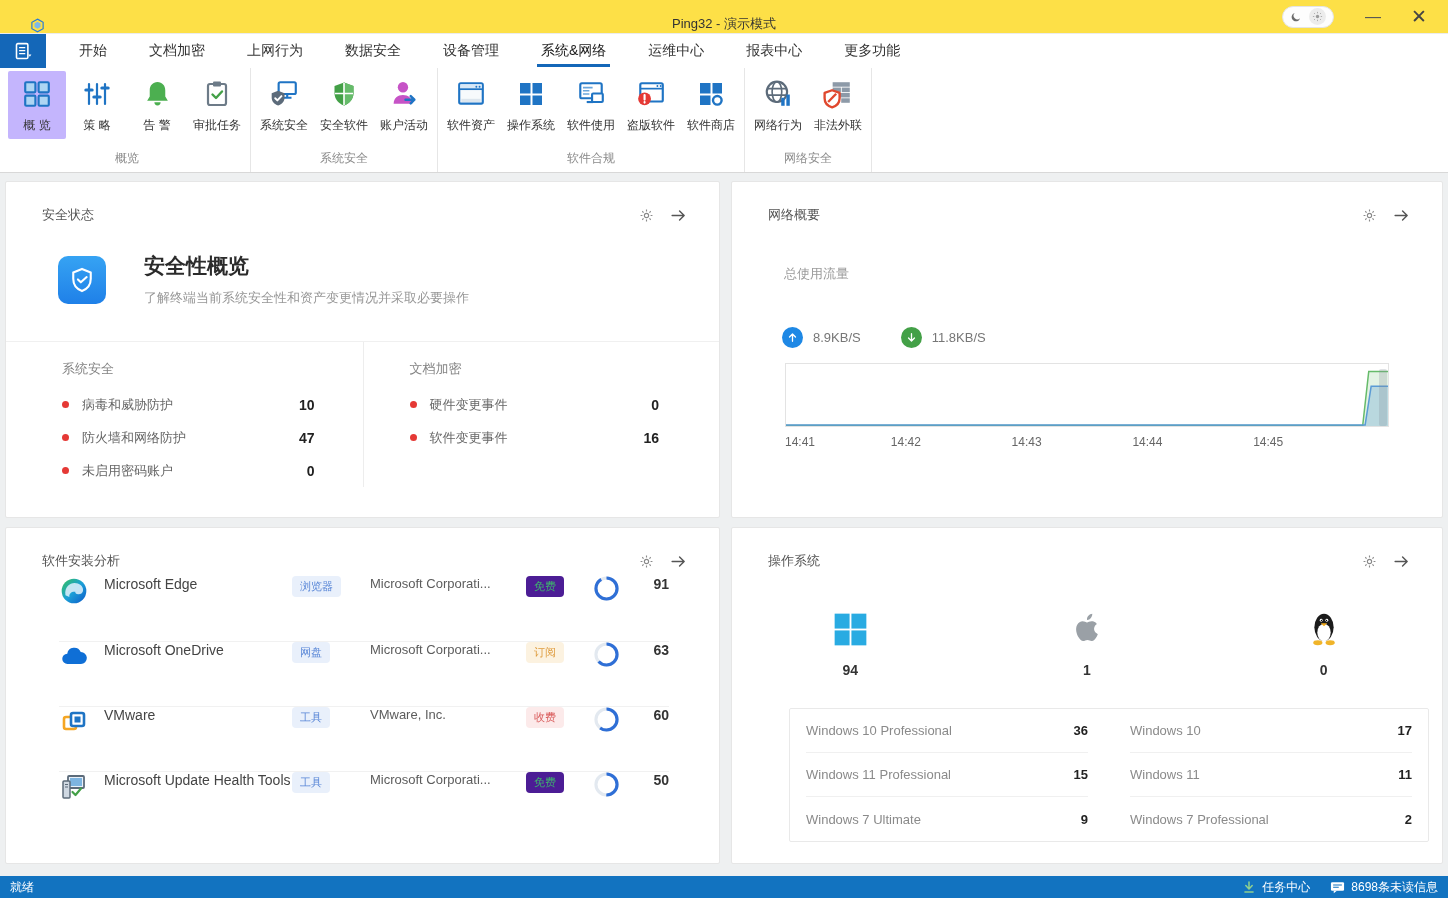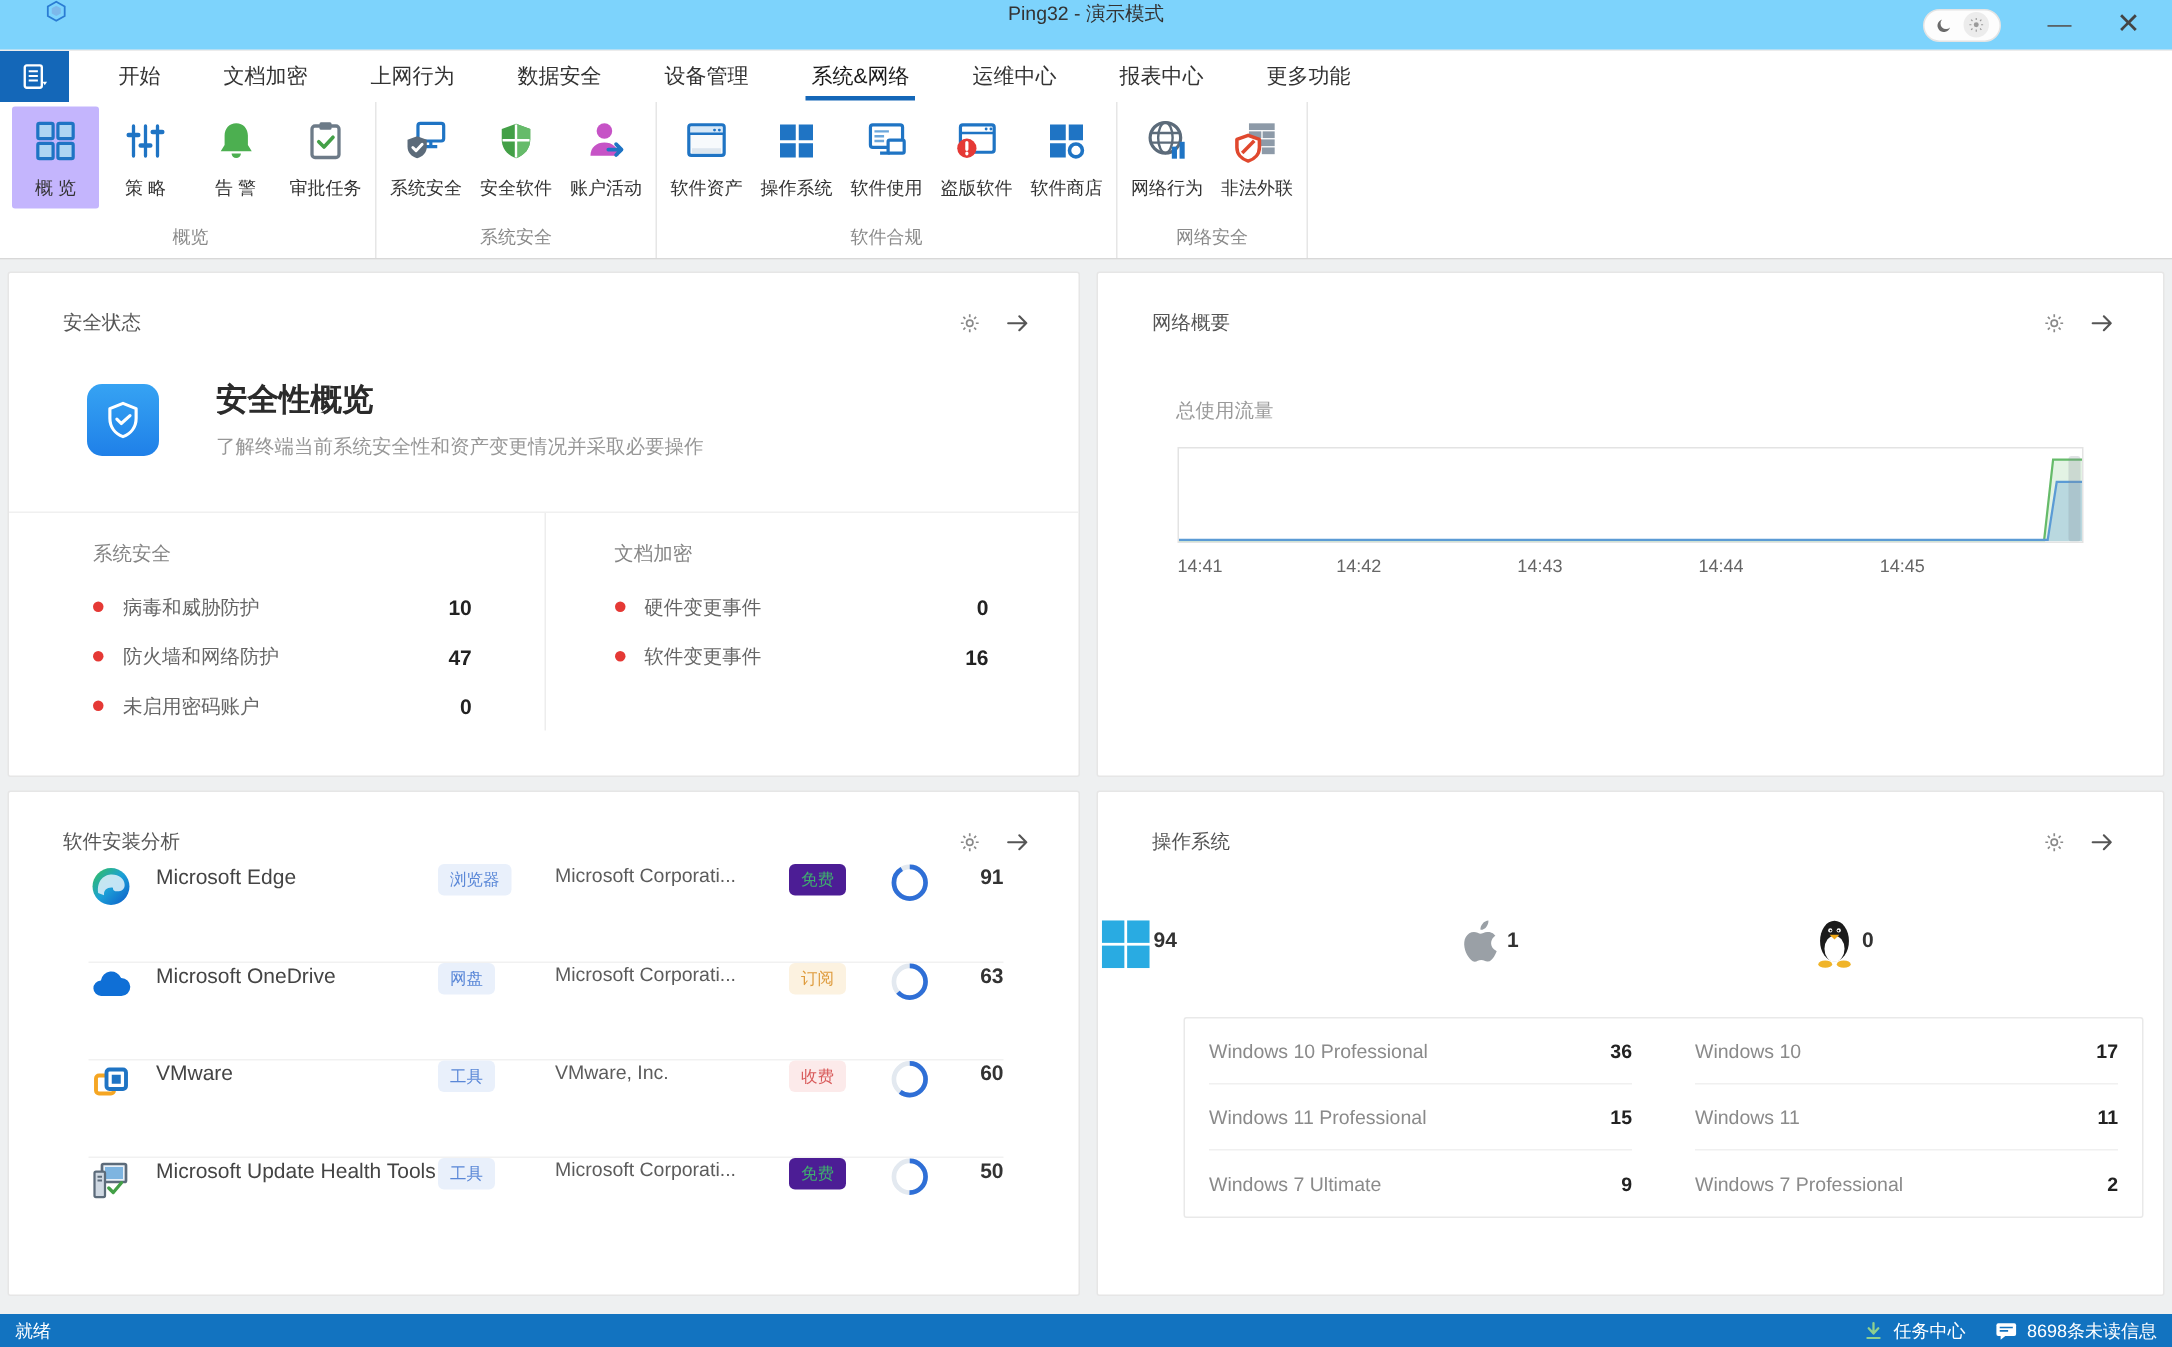--- a/index.html
+++ b/index.html
@@ -1,20 +1,20 @@
 <!DOCTYPE html>
 <html><head>
 <meta charset="utf-8">
 <style>
 *{box-sizing:border-box;margin:0;padding:0}
 html,body{width:1448px;height:898px;overflow:hidden}
 body{font-family:"Liberation Sans","DejaVu Sans",sans-serif;background:#eef0f1;position:relative;color:#333}
 
 
-.titlebar{height:34px;background:#7dd3fc;border-bottom:1px solid #ececec;display:flex;align-items:flex-start;position:relative}
+.titlebar{height:34px;background:#fde047;border-bottom:1px solid #ececec;display:flex;align-items:flex-end;position:relative}
 .tb-logo{margin-left:30px;display:flex;align-items:center}
 .tb-title{position:absolute;left:0;right:0;text-align:center;font-size:13px;color:#333;pointer-events:none}
 .tb-right{margin-left:auto;display:flex;align-items:center;z-index:2;padding-right:6px}
 .theme-pill{width:52px;height:22px;border:1px solid #e4e4e4;border-radius:12px;background:#fdfdfd;display:flex;align-items:center;justify-content:space-evenly;margin-right:16px;cursor:default}
 .sun-wrap{width:17px;height:17px;border-radius:50%;background:#ececec;display:flex;align-items:center;justify-content:center}
 .moon-wrap{display:flex;align-items:center}
 .win-btn{width:46px;height:33px;display:flex;align-items:center;justify-content:center;font-size:16px;color:#555}
 .win-btn.close{font-size:19px;color:#444}
 
 
@@ -90,21 +90,21 @@
 .badge{display:inline-block;font-size:11px;padding:3px 8px;border-radius:4px;white-space:nowrap}
 .badge.blue{color:#5a87d7;background:#e9f0fb}
 .badge.green{color:#3fae6e;background:#4c1d95}
 .badge.orange{color:#de9b3c;background:#fcf2e0}
 .badge.red{color:#d95c5c;background:#fceaea}
 .sw-ring{margin-left:24px;display:flex}
 .sw-count{margin-left:auto;font-size:14px;font-weight:bold;color:#333;min-width:30px;text-align:right}
 
 
 .os-stats{display:flex;margin-top:34px}
-.os-stat{flex:1;display:flex;flex-direction:row;}
+.os-stat{flex:1;display:flex;flex-direction:column;align-items:center}
 .os-stat-icon{height:44px;display:flex;align-items:flex-end;justify-content:center}
 .os-stat-count{margin-top:14px;font-size:14px;font-weight:600;color:#333}
 .os-table{margin:30px 13px 0 57px;border:1px solid #e9e9e9;border-radius:2px;padding:0 16px;display:grid;grid-template-columns:1fr 1fr;column-gap:42px}
 .os-cell{display:flex;align-items:center;height:44px;border-bottom:1px solid #f0f0f0;font-size:13px;color:#8a8a8a}
 .os-cell:nth-last-child(-n+2){border-bottom:none}
 .os-cnt{margin-left:auto;color:#222;font-weight:bold;font-size:13px}
 
 
 .statusbar{position:absolute;left:0;right:0;bottom:0;height:22px;background:#1273c0;display:flex;align-items:center;color:#fff;font-size:12px;padding:0 10px}
 .sb-right{margin-left:auto;display:flex;align-items:center;gap:20px}
@@ -432,20 +432,38 @@
         <span class="icon-btn">
             <svg viewBox="0 0 24 24" width="17" height="17">
               <path d="M3 12 h17 M13.5 5.5 L20 12 l-6.5 6.5" stroke="#555" stroke-width="2" fill="none" stroke-linecap="round" stroke-linejoin="round"></path>
             </svg>
           </span>
       </span>
     </div>
     <div class="net-total">
       <div class="net-total-label">总使用流量</div>
     </div>
+    <div class="legend">
+      <span class="legend-item">
+        <span class="lgd-circle up">
+            <svg viewBox="0 0 24 24" width="13" height="13">
+              <path d="M12 19 V6 M6.5 11 L12 5.5 L17.5 11" stroke="#fff" stroke-width="2.4" fill="none" stroke-linecap="round" stroke-linejoin="round"></path>
+            </svg>
+          </span>
+        <span>8.9KB/S</span>
+      </span>
+      <span class="legend-item">
+        <span class="lgd-circle down">
+            <svg viewBox="0 0 24 24" width="13" height="13">
+              <path d="M12 5 V18 M6.5 13 L12 18.5 L17.5 13" stroke="#fff" stroke-width="2.4" fill="none" stroke-linecap="round" stroke-linejoin="round"></path>
+            </svg>
+          </span>
+        <span>11.8KB/S</span>
+      </span>
+    </div>
     <div class="chart-wrap">
       <div class="chart-box">
         <svg id="net-chart" viewBox="0 0 100 100" preserveAspectRatio="none">
             <polygon points="0,99 95.8,99 96.8,12 100,12 100,100 0,100" fill="rgba(102,187,106,0.18)"></polygon>
             <polyline points="0,99 95.8,99 96.8,12 100,12" fill="none" stroke="#66bb6a" stroke-width="1.5" vector-effect="non-scaling-stroke"></polyline>
             <polygon points="0,98.2 96.2,98.2 97.2,36 100,36 100,100 0,100" fill="rgba(91,155,213,0.30)"></polygon>
             <polyline points="0,98.2 96.2,98.2 97.2,36 100,36" fill="none" stroke="#5b9bd5" stroke-width="1.5" vector-effect="non-scaling-stroke"></polyline>
           </svg>
         <div class="cursor-bar"></div>
       </div>

